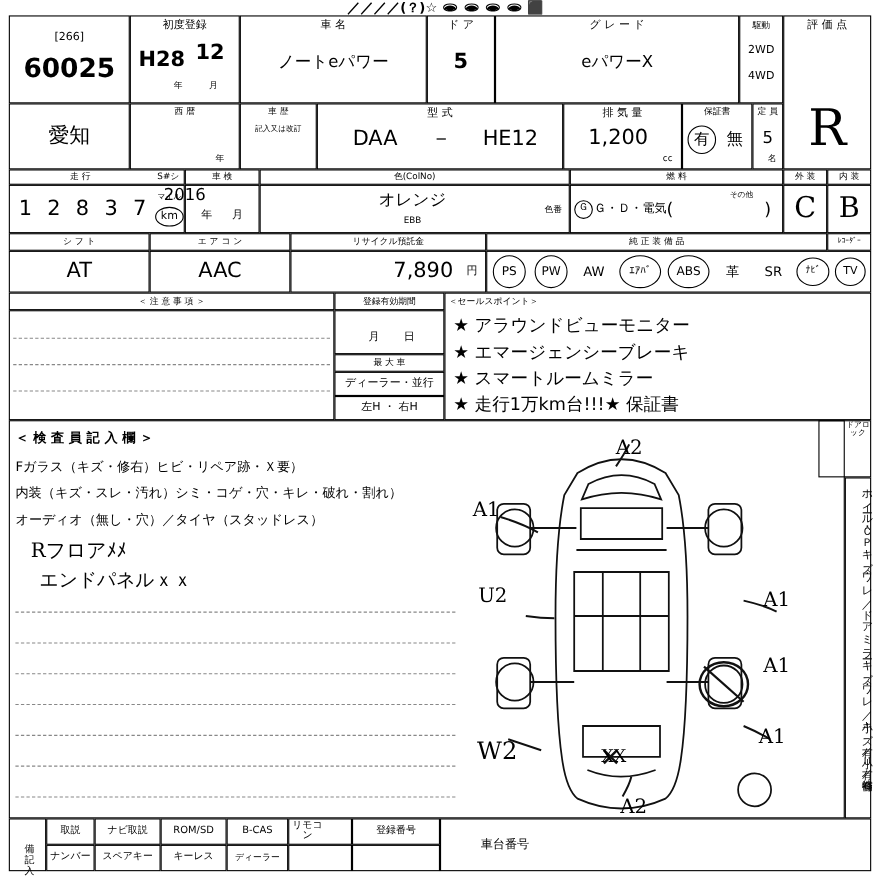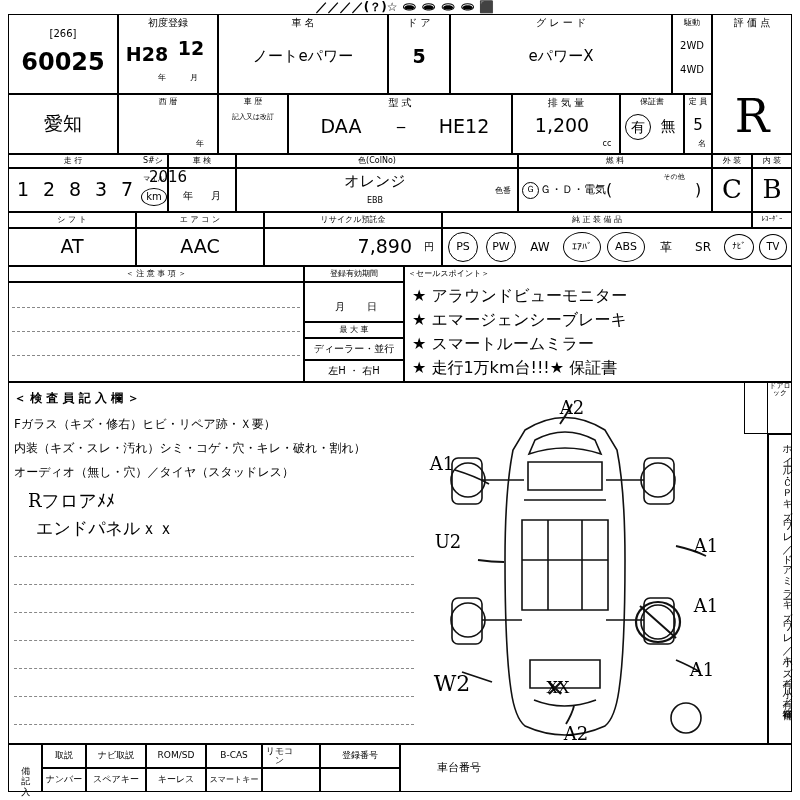--- a/index.html
+++ b/index.html
@@ -324,20 +324,20 @@
   <div class="bx" style="left:320px;top:744px;width:80px;height:24px;"></div>
   <div class="txt tiny" style="left:320px;top:744px;width:80px;height:24px;font-size:9px;">登録番号</div>
 
   <div class="bx" style="left:42px;top:768px;width:44px;height:24px;"></div>
   <div class="txt tiny" style="left:42px;top:768px;width:44px;height:24px;font-size:9px;">ナンバー</div>
   <div class="bx" style="left:86px;top:768px;width:60px;height:24px;"></div>
   <div class="txt tiny" style="left:86px;top:768px;width:60px;height:24px;font-size:9px;">スペアキー</div>
   <div class="bx" style="left:146px;top:768px;width:60px;height:24px;"></div>
   <div class="txt tiny" style="left:146px;top:768px;width:60px;height:24px;font-size:9px;text-align:center;">キーレス</div>
   <div class="bx" style="left:206px;top:768px;width:56px;height:24px;"></div>
-  <div class="txt tiny" style="left:206px;top:768px;width:56px;height:24px;font-size:8px;">スマートキー</div>
+  <div class="txt tiny" style="left:206px;top:768px;width:56px;height:24px;font-size:8px;">ディーラー</div>
   <div class="bx" style="left:262px;top:768px;width:58px;height:24px;"></div>
   <div class="bx" style="left:320px;top:768px;width:80px;height:24px;"></div>
 
   <div class="bx" style="left:400px;top:744px;width:392px;height:48px;"></div>
   <div class="txt sm" style="left:404px;top:748px;width:110px;height:40px;font-size:11px;">車台番号</div>
 
 </div>
 
 </body></html>

